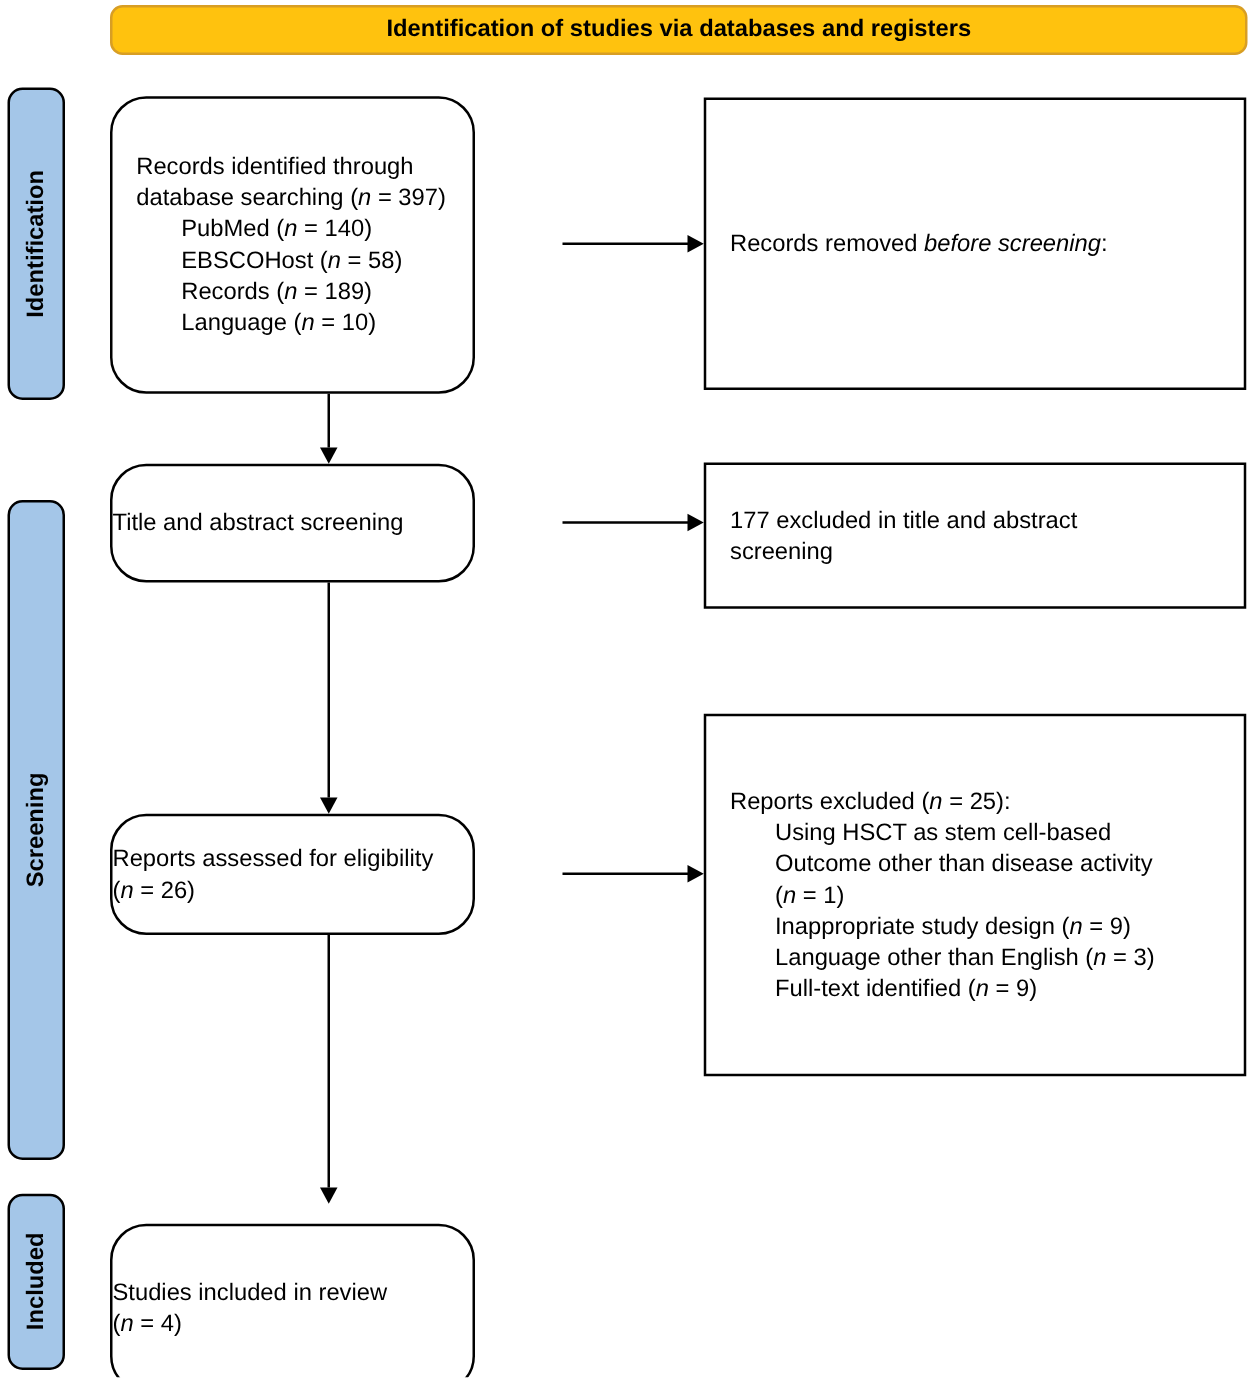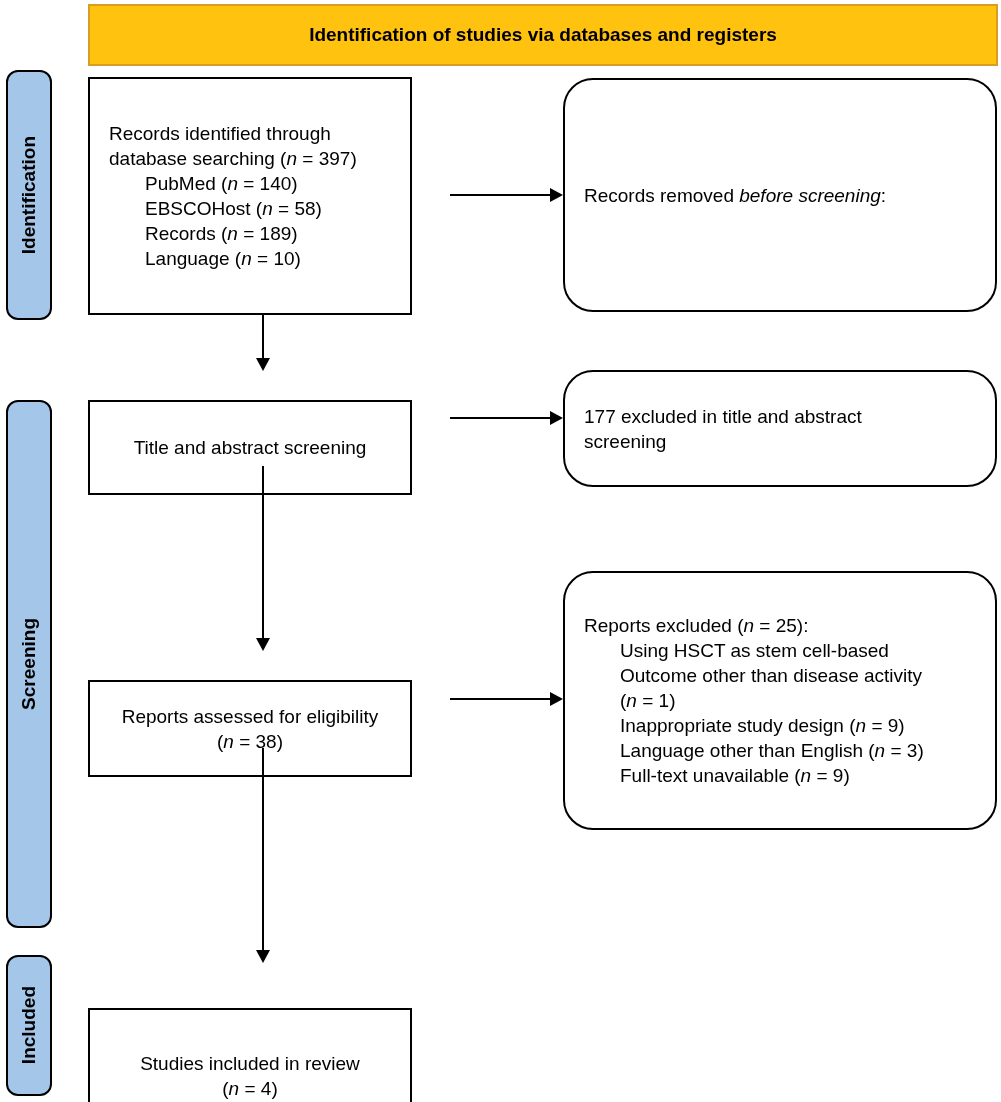--- a/index.html
+++ b/index.html
@@ -11,24 +11,24 @@
     width: 1001px;
     height: 1102px;
     background: #fff;
     overflow: hidden;
   }
 
   
   .banner {
     position: absolute;
     left: 88px; top: 4px;
-    width: 910px; height: 62px;
+    width: 910px; height: 40px;
     background: var(--banner-fill, #FFC20E);
     border: 2px solid var(--banner-border, #D89E24);
-    border-radius: 0;
+    border-radius: 10px;
     display: flex; align-items: center; justify-content: center;
   }
   .banner span { font-size: 19px; font-weight: 700; }
 
   
   .stage-label {
     position: absolute;
     left: 6px; width: 46px;
     background: var(--stage-fill, #A4C6E8);
     border: 2.5px solid var(--line, #000);
@@ -46,31 +46,31 @@
   .lbl-included       { top: 955px; height: 141px; }
 
   
   .box {
     position: absolute;
     background: #fff;
     border: 2.5px solid var(--line, #000);
     display: flex; flex-direction: column; justify-content: center;
     font-size: 19px; line-height: 25px;
   }
-  .col-left  { left: 88px;  width: 324px; }
-  .col-right { left: 563px; width: 434px; border-radius: 30px; }
+  .col-left  { left: 88px;  width: 292px; border-radius: 29px; }
+  .col-right { left: 563px; width: 434px; }
   .box1 { top: 77px;  height: 238px; }
   .box2 { top: 78px;  height: 234px; }
   .box3 { top: 371px; height: 95px;  }
   .box4 { top: 370px; height: 117px;  }
   .box5 { top: 651px; height: 97px;  }
-  .box6 { top: 571px; height: 259px; }
+  .box6 { top: 571px; height: 290px; }
   .box7 { top: 979px; height: 135px; }
   .pad    { padding-left: 19px; padding-right: 6px; }
-  .center { text-align: center; margin-top: 29px; }
+  .center { text-align: left; }
   .tline  { white-space: nowrap; }
   .tline.ind1 { padding-left: 36px; }
   .it { font-style: italic; }
 
   
   .vline { position: absolute; width: 2px; background: var(--line, #000); }
   .hline { position: absolute; height: 2px; background: var(--line, #000); }
   .arr-down {
     position: absolute; width: 0; height: 0;
     border-left: 7px solid transparent;
@@ -141,33 +141,33 @@
   <div class="box col-right box4 pad">
     <div>
         <div class="tline"><span>177 excluded in title and abstract</span></div>
         <div class="tline"><span>screening</span></div>
       </div>
   </div>
 
   <div class="box col-left box5 center">
     <div>
         <div class="tline"><span>Reports assessed for eligibility</span></div>
-        <div class="tline"><span>(</span><span class="it">n</span><span> = 38)</span></div>
+        <div class="tline"><span>(</span><span class="it">n</span><span> = 26)</span></div>
       </div>
   </div>
 
   <div class="box col-right box6 pad">
     <div>
         <div class="tline"><span>Reports excluded (</span><span class="it">n</span><span> = 25):</span></div>
         <div class="tline ind1"><span>Using HSCT as stem cell-based</span></div>
         <div class="tline ind1"><span>Outcome other than disease activity</span></div>
         <div class="tline ind1"><span>(</span><span class="it">n</span><span> = 1)</span></div>
         <div class="tline ind1"><span>Inappropriate study design (</span><span class="it">n</span><span> = 9)</span></div>
         <div class="tline ind1"><span>Language other than English (</span><span class="it">n</span><span> = 3)</span></div>
-        <div class="tline ind1"><span>Full-text unavailable (</span><span class="it">n</span><span> = 9)</span></div>
+        <div class="tline ind1"><span>Full-text identified (</span><span class="it">n</span><span> = 9)</span></div>
       </div>
   </div>
 
   <div class="box col-left box7 center">
     <div>
         <div class="tline"><span>Studies included in review</span></div>
         <div class="tline"><span>(</span><span class="it">n</span><span> = 4)</span></div>
       </div>
   </div>
 

